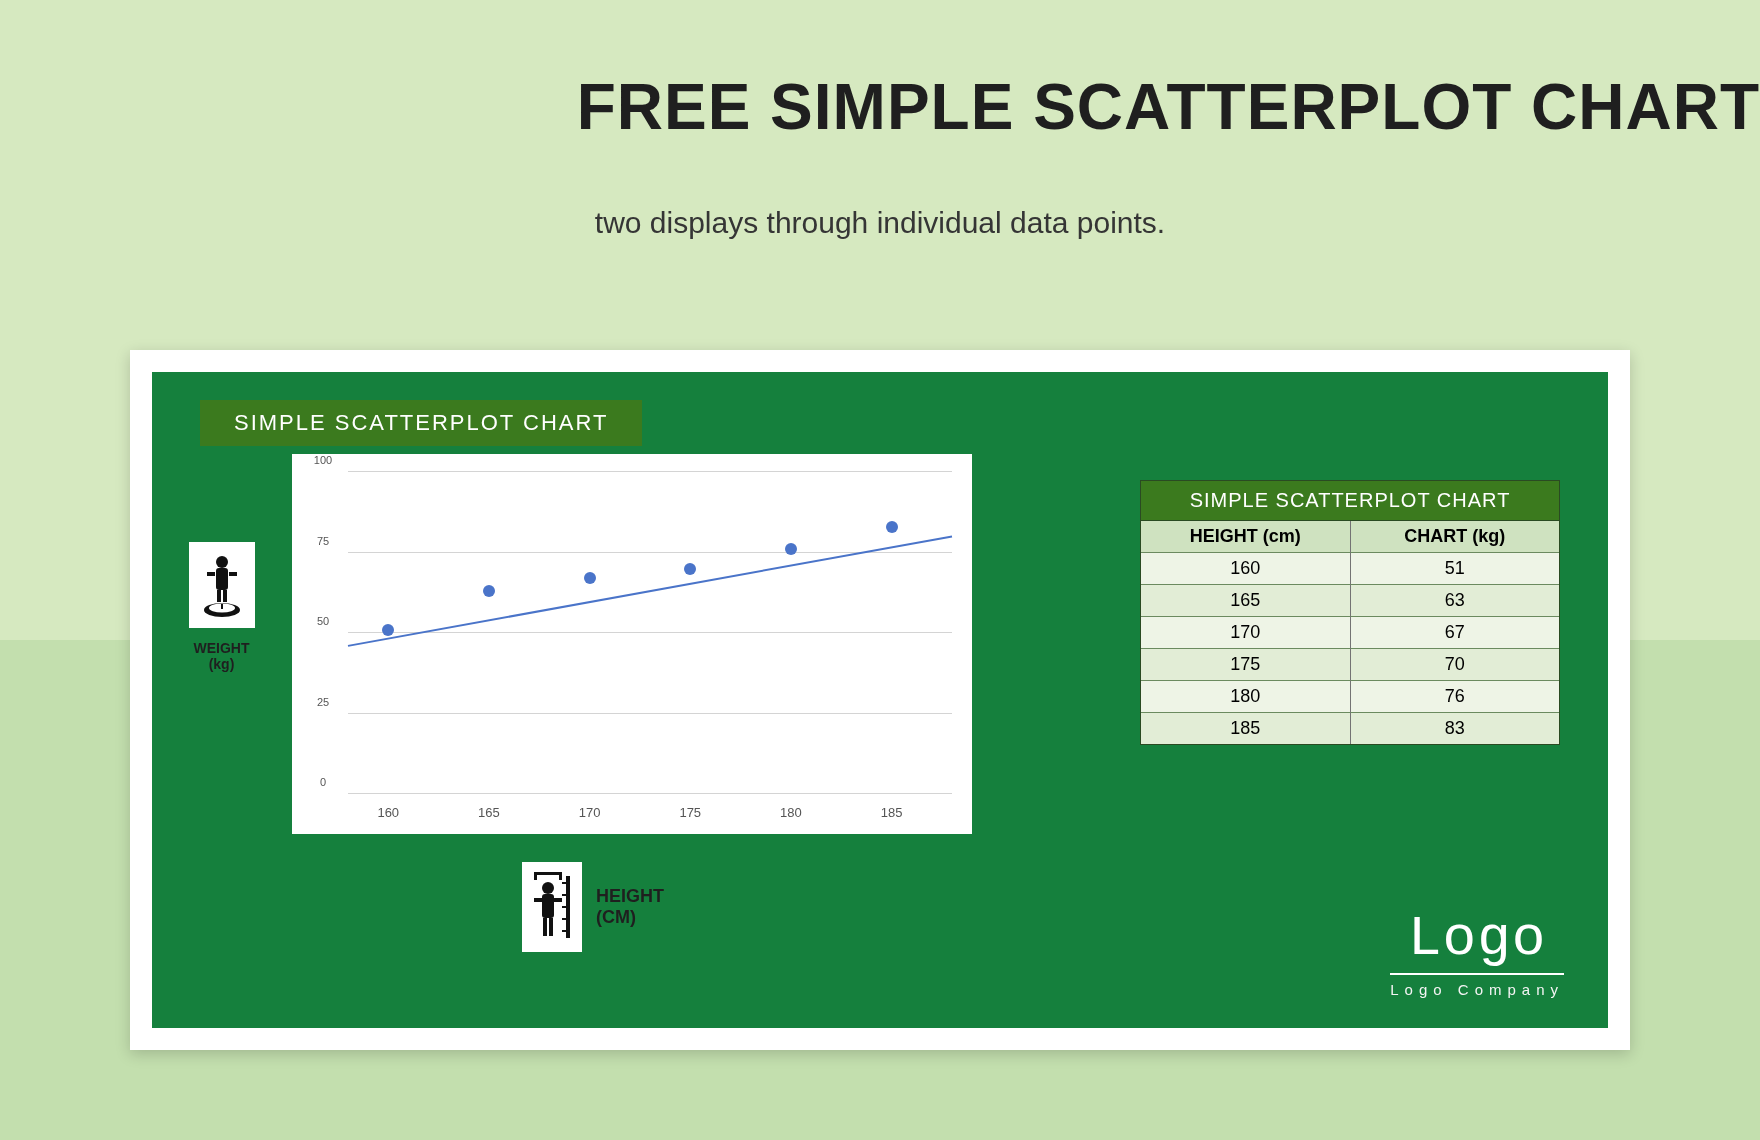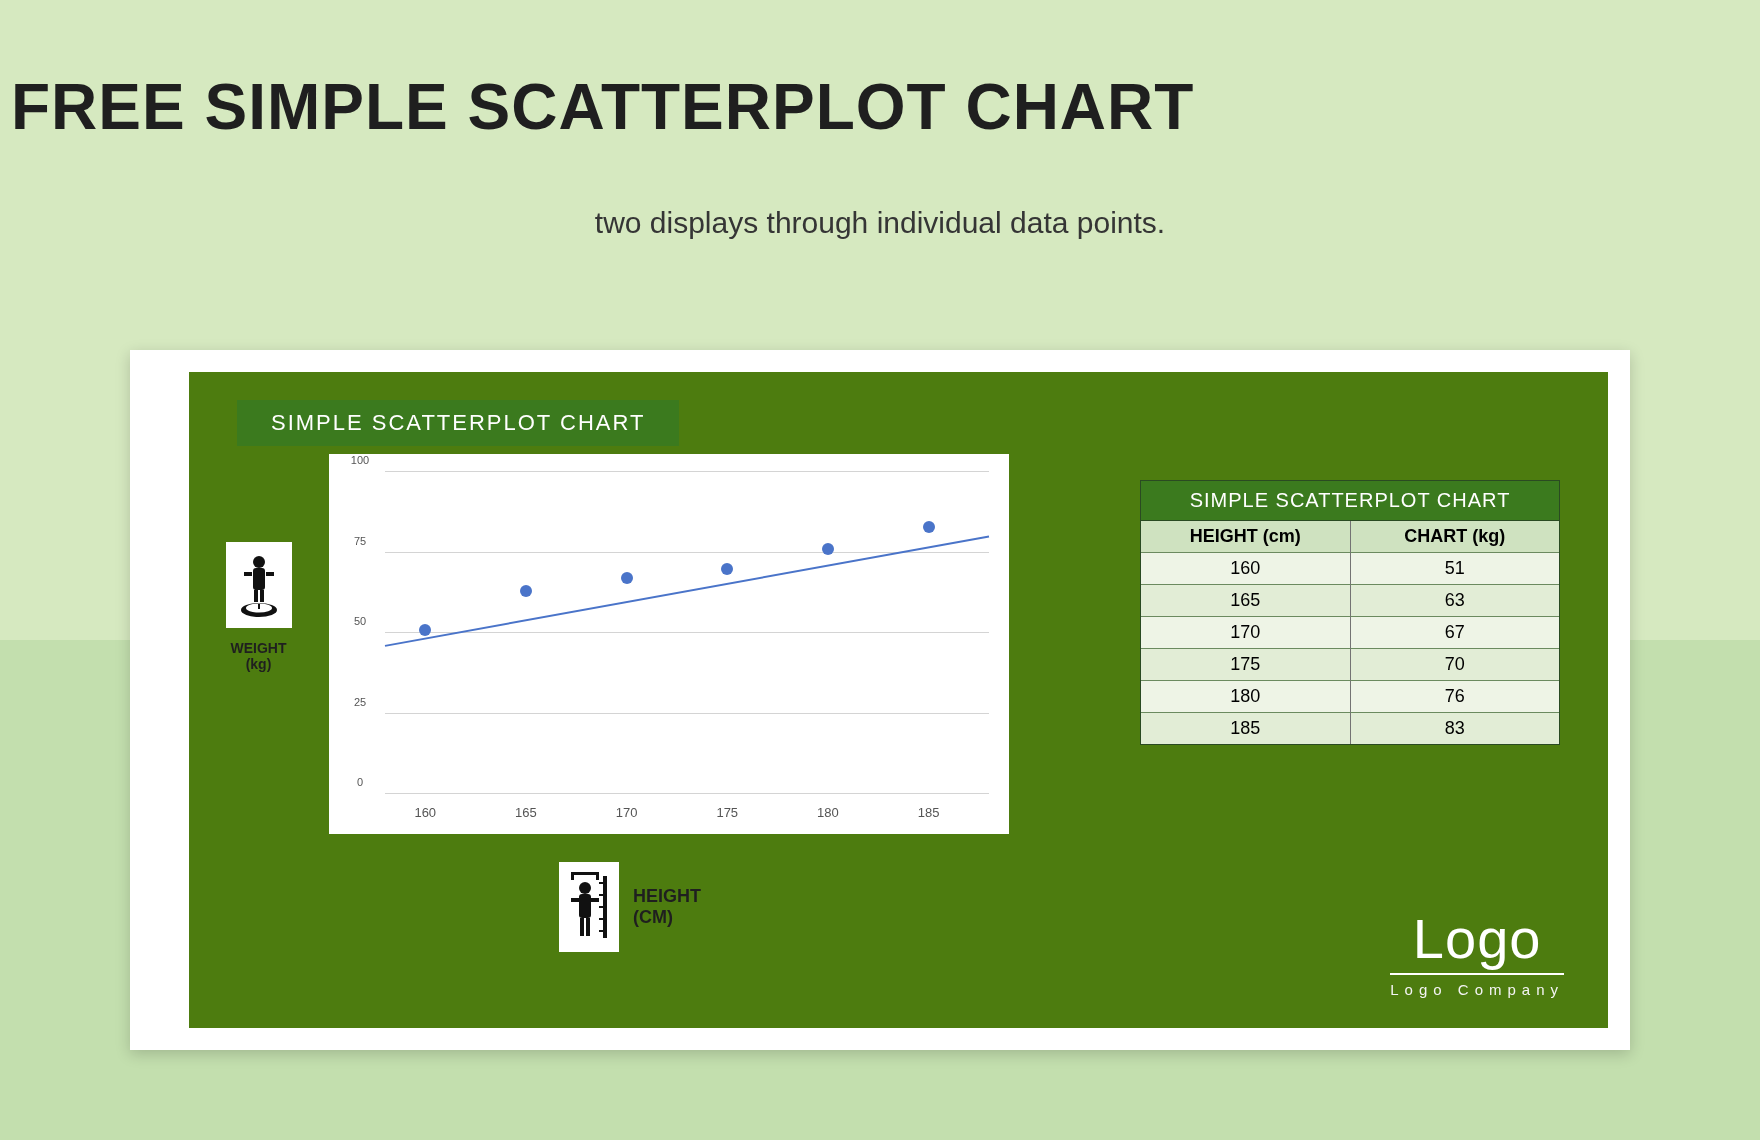--- a/index.html
+++ b/index.html
@@ -13,21 +13,21 @@
   .bg-top {
     position: absolute; top:0; left:0; width:100%; height:640px;
     background:#d6e9c0;
   }
   .bg-bot {
     position: absolute; top:640px; left:0; width:100%; height:500px;
     background:#c3dfae;
   }
   .headline {
     position:absolute; top:70px; left:0; width:100%;
-    text-align:left;
+    text-align:right;
     font-weight:900;
     font-size:64px;
     letter-spacing:1px;
     color:#1f1f1f;
     font-family: 'Arial Black', Arial, sans-serif;
     padding-left: 11px;
   }
   .subhead {
     position:absolute; top:160px; left:0; width:100%;
     text-align:center;
@@ -38,22 +38,21 @@
   .card-outer {
     position:absolute;
     top:350px; left:130px;
     width:1500px; height:700px;
     background:#ffffff;
     box-shadow:0 4px 14px rgba(0,0,0,.18);
   }
   .card-inner {
     position:absolute;
     top:22px; left:22px; right:22px; bottom:22px;
-    background:#4d7c0f;
-    margin-left:37px;
+    background:#15803d;
   }
   .ribbon {
     position:absolute;
     top:28px; left:48px;
     background:#3b7a1e;
     color:#fff;
     font-size:22px;
     letter-spacing:2px;
     padding:10px 34px;
     font-weight:500;
@@ -127,21 +126,21 @@
   .tbl-cell:last-child { border-right:none; }
   .tbl-head .tbl-cell { font-weight:700; background:#cfe2c0; }
   .tbl-body .tbl-row:nth-child(odd) .tbl-cell { background:#eef4e6; }
   .tbl-body .tbl-row:nth-child(even) .tbl-cell { background:#e2edd6; }
   .tbl-body .tbl-row:last-child .tbl-cell { border-bottom:none; }
   
   .logo {
     position:absolute; right:44px; bottom:30px; text-align:center; color:#fff;
   }
   .logo-big {
-    font-family: Liberation Sans, sans-serif;
+    font-family: Liberation Mono, monospace;
     font-size:56px; line-height:1; letter-spacing:1px;
   }
   .logo-bar {
     height:2px; background:#fff; margin:6px 0;
   }
   .logo-small {
     font-size:15px; letter-spacing:6px; color:#f4f4f4;
   }
 </style>
 </head>

